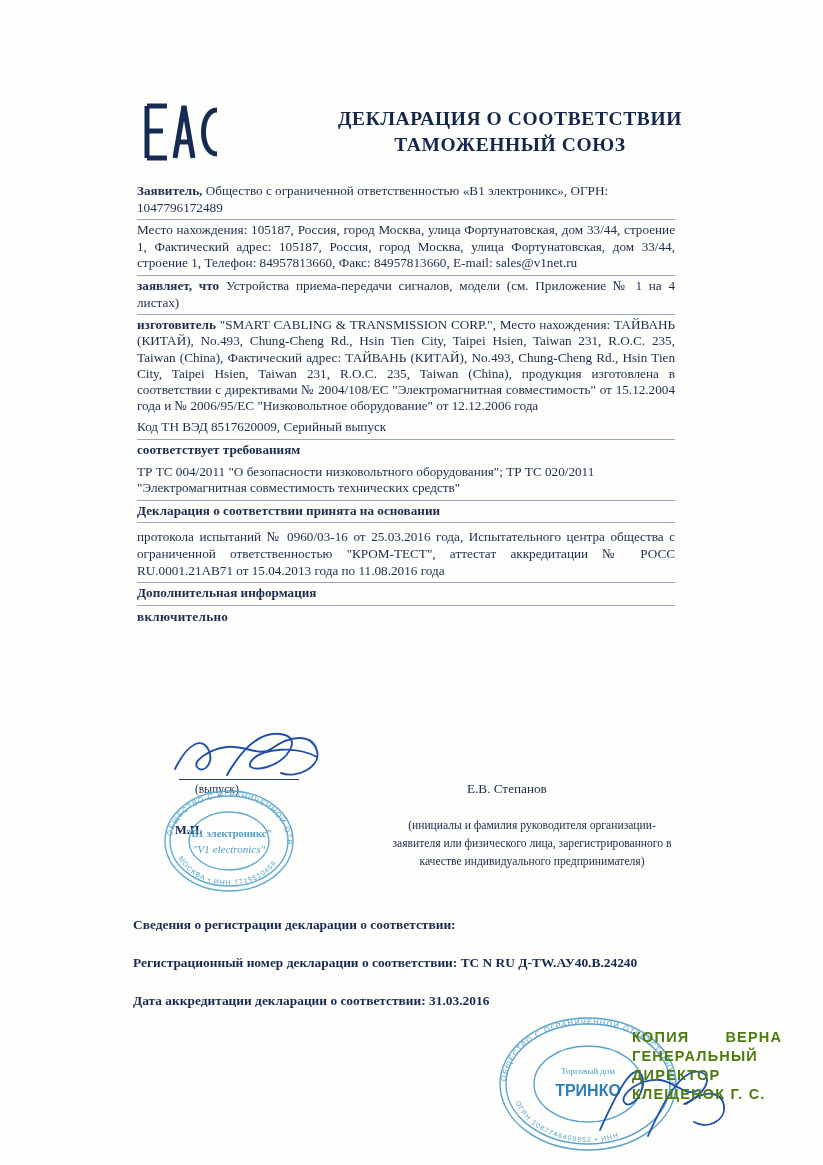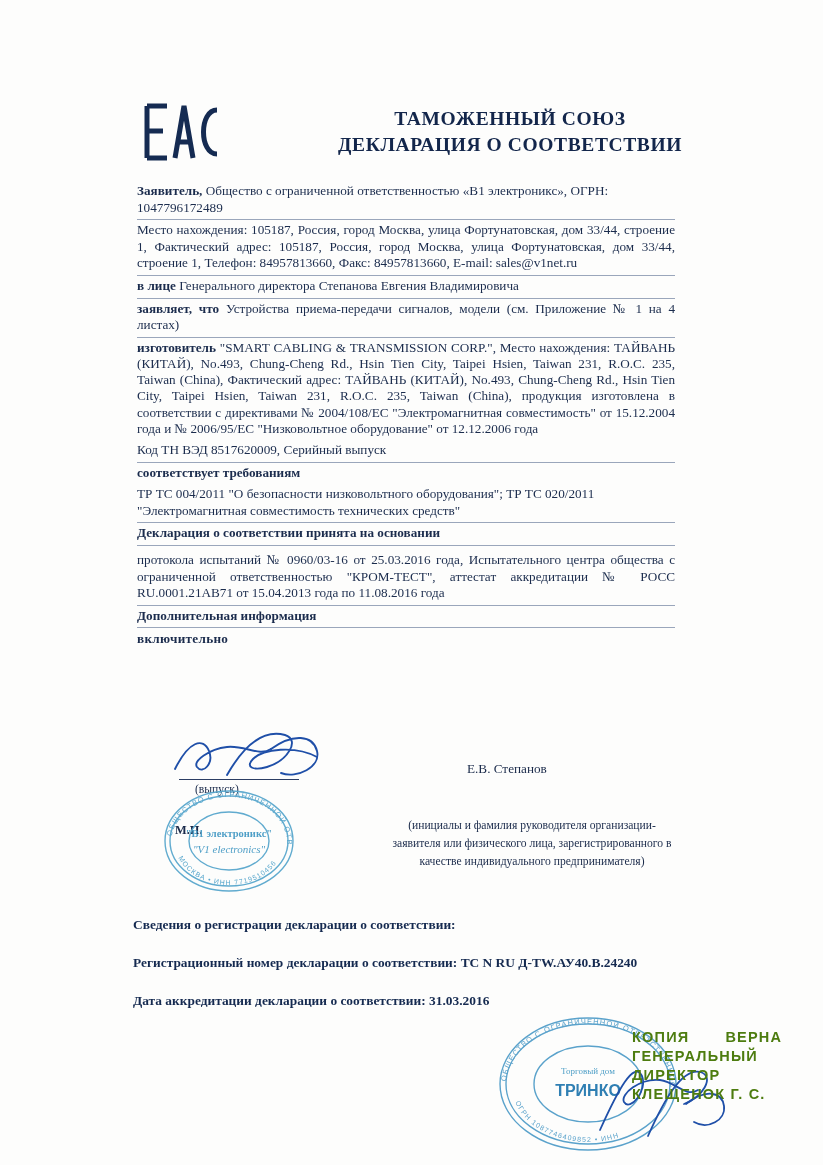--- a/index.html
+++ b/index.html
@@ -89,21 +89,21 @@
   .sig-area {
     position: absolute;
     left: 137px;
     top: 745px;
     width: 538px;
     height: 170px;
   }
   .sig-name {
     position: absolute;
     left: 330px;
-    top: 16px;
+    top: 36px;
     font-size: 13.2px;
   }
   .sig-caption {
     position: absolute;
     left: 252px;
     top: 46px;
     width: 286px;
     font-size: 11.6px;
     line-height: 18px;
     text-align: center;
@@ -197,38 +197,35 @@
           <path d="M10 4 L30 4"></path>
           <path d="M10 29 L26 29"></path>
           <path d="M10 56 L30 56"></path>
           <path d="M38 56 L47 4 L56 56"></path>
           <path d="M41 40 L53 40"></path>
           <path d="M80 8 C62 8, 62 52, 80 52"></path>
         </g>
       </svg>
     </div>
     <div class="title-block">
+      <div class="title-line">ДЕКЛАРАЦИЯ О СООТВЕТСТВИИ</div>
       <div class="title-line">ТАМОЖЕННЫЙ СОЮЗ</div>
-      <div class="title-line">ДЕКЛАРАЦИЯ О СООТВЕТСТВИИ</div>
     </div>
   </div>
 
   <div class="doc">
 
     <div class="row first">
       <span class="b">Заявитель,</span><span> Общество с ограниченной ответственностью «В1 электроникс», ОГРН: 1047796172489</span>
     </div>
 
     <div class="row just">
       <span>Место нахождения: 105187, Россия, город Москва, улица Фортунатовская, дом 33/44, строение 1, Фактический адрес: 105187, Россия, город Москва, улица Фортунатовская, дом 33/44, строение 1, Телефон: 84957813660, Факс: 84957813660, E-mail: sales@v1net.ru</span>
     </div>
 
-    <div class="row">
-      <span class="b">в лице</span><span> Генерального директора Степанова Евгения Владимировича</span>
-    </div>
 
     <div class="row just">
       <span class="b">заявляет, что</span><span> Устройства приема-передачи сигналов, модели (см. Приложение № 1 на 4 листах)</span>
     </div>
 
     <div class="row just tight">
       <span class="b">изготовитель</span><span> "SMART CABLING &amp; TRANSMISSION CORP.", Место нахождения: ТАЙВАНЬ (КИТАЙ), No.493, Chung-Cheng Rd., Hsin Tien City, Taipei Hsien, Taiwan 231, R.O.C. 235, Taiwan (China), Фактический адрес: ТАЙВАНЬ (КИТАЙ), No.493, Chung-Cheng Rd., Hsin Tien City, Taipei Hsien, Taiwan 231, R.O.C. 235, Taiwan (China), продукция изготовлена в соответствии с директивами № 2004/108/ЕС "Электромагнитная совместимость" от 15.12.2004 года и № 2006/95/ЕС "Низковольтное оборудование" от 12.12.2006 года</span>
     </div>
 
     <div class="row noline">

